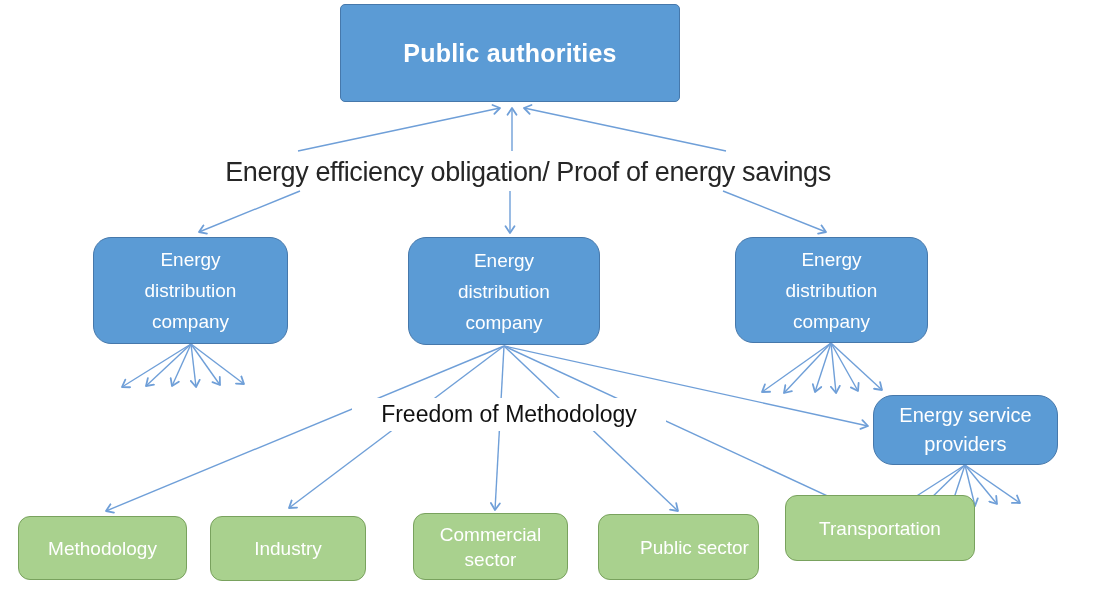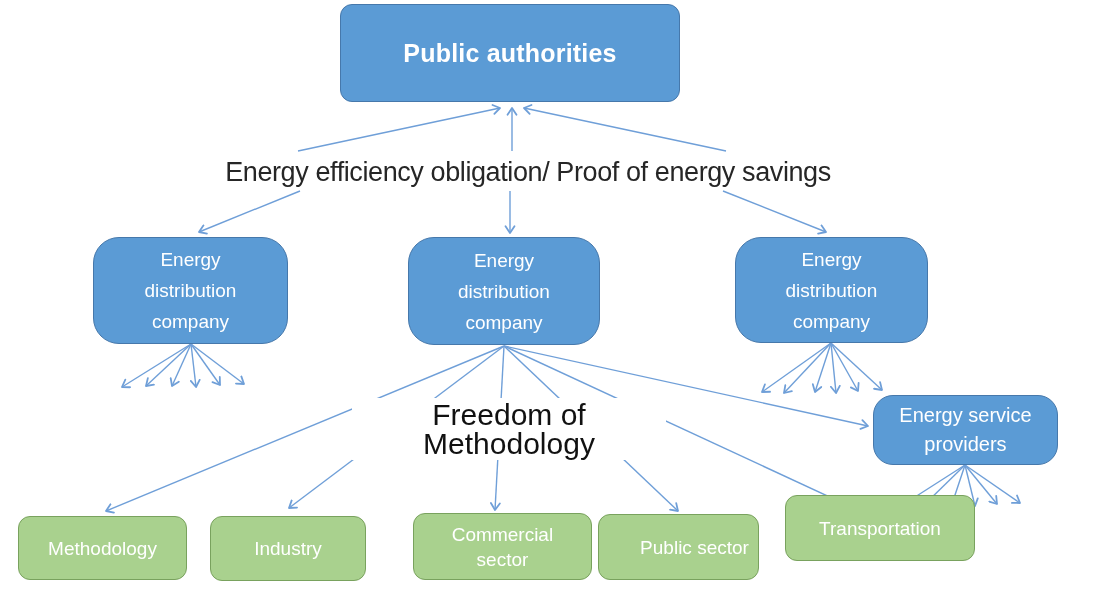--- a/index.html
+++ b/index.html
@@ -7,44 +7,44 @@
     position:relative;width:1094px;height:611px;background:#ffffff;overflow:hidden;
     font-family:"Liberation Sans", sans-serif;
   }
   .canvas svg{position:absolute;left:0;top:0;width:1094px;height:611px;}
   .box{
     position:absolute;display:flex;align-items:center;justify-content:center;
     text-align:center;color:#ffffff;box-sizing:border-box;white-space:pre-line;
   }
   .blue{background:#5b9bd5;border:1.5px solid #4678ab;}
   .green{background:#a9d18e;border:1.5px solid #79a25e;}
-  .pa{left:340px;top:4px;width:340px;height:98px;border-radius:12px;
+  .pa{left:340px;top:4px;width:340px;height:98px;border-radius:5px;
       font-size:25px;font-weight:600;letter-spacing:0.2px;}
-  .edc{border-radius:26px;font-size:19px;line-height:31px;}
+  .edc{border-radius:18px;font-size:19px;line-height:31px;}
   .edc-left{left:93px;top:237px;width:195px;height:107px;}
   .edc-mid{left:408px;top:237px;width:192px;height:108px;}
   .edc-right{left:735px;top:237px;width:193px;height:106px;}
   .esp{left:873px;top:395px;width:185px;height:70px;border-radius:20px;
        font-size:20px;line-height:29px;}
   .sector{border-radius:12px;font-size:19px;line-height:25px;}
   .households{left:18px;top:516px;width:169px;height:64px;}
   .industry{left:210px;top:516px;width:156px;height:65px;}
-  .commercial{left:413px;top:513px;width:179px;height:67px;}
+  .commercial{left:413px;top:513px;width:155px;height:67px;}
   .public-sector{left:598px;top:514px;width:161px;height:66px;padding-left:32px;}
   .transportation{left:785px;top:495px;width:190px;height:66px;}
   .floating-label{
     position:absolute;background:#ffffff;text-align:center;color:#262626;
     padding:2px 6px;
   }
   .obligation{
     left:210px;top:155px;width:636px;font-size:27px;letter-spacing:-0.4px;
     white-space:nowrap;box-sizing:border-box;text-align:center;
   }
   .freedom{
-    left:352px;top:398px;width:302px;font-size:30px;line-height:29px;color:#111111;
+    left:352px;top:398px;width:302px;font-size:23px;line-height:29px;color:#111111;
   }
 </style>
 </head>
 <body>
 
 <div class="canvas">
 
   <svg viewBox="0 0 1094 611">
     <defs>
       <marker id="ah" viewBox="0 0 10 10" refX="7" refY="5" markerWidth="8" markerHeight="8" orient="auto">

